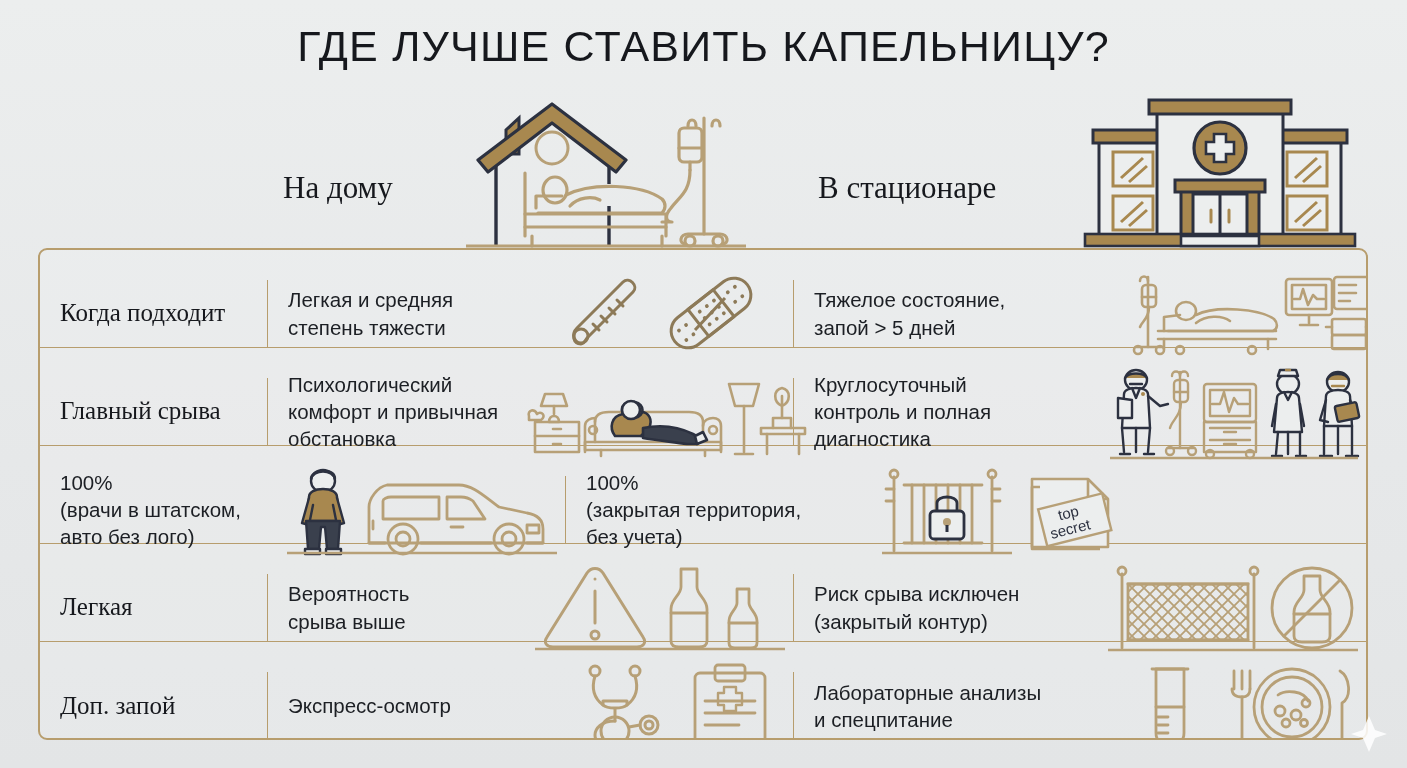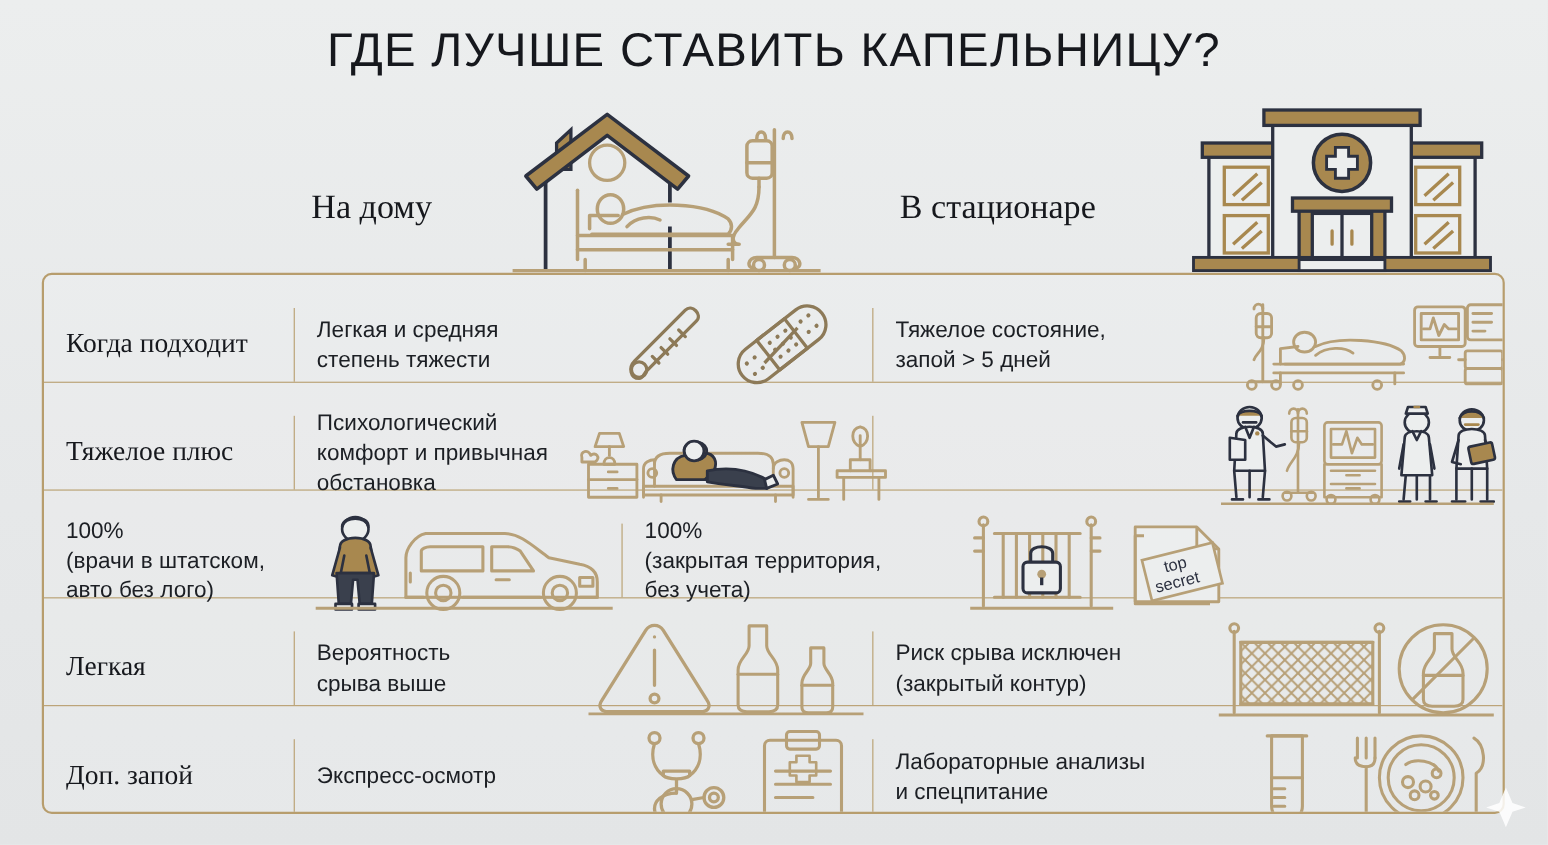--- a/index.html
+++ b/index.html
@@ -273,21 +273,21 @@
               <rect x="214" y="48" width="34" height="16" rx="2"></rect>
               <rect x="214" y="64" width="34" height="14" rx="2"></rect>
               <path d="M208 56 L214 56 M248 56 L254 56"></path>
             </g>
           </svg>
         </span>
       </div>
     </div>
 
     <div class="row">
-      <div class="cell label">Тяжелое плюс</div>
+      <div class="cell label">Главный срыва</div>
       <div class="cell home">
         <span class="txt">Психологический
 комфорт и привычная
 обстановка</span>
         <span class="cell-art">
           <svg width="262" height="92" viewBox="0 0 262 92">
             <g fill="none" stroke="#b7a077" stroke-width="2.6" stroke-linecap="round" stroke-linejoin="round">
 
               <path d="M18 40 L44 40 L40 28 L22 28 Z"></path>
               <path d="M31 40 L31 48"></path>
@@ -319,20 +319,23 @@
               <path d="M100 48 C96 40 104 34 112 36 C122 38 122 50 112 52" fill="#a8884f"></path>
               <circle cx="108" cy="44" r="9" fill="#eceeee"></circle>
               <path d="M118 70 C134 66 152 70 164 74 L176 74" fill="#3a404d"></path>
               <path d="M120 62 C140 58 158 62 170 68 C176 71 178 76 174 78 L164 78 C150 76 132 74 120 72 Z" fill="#3a404d"></path>
               <path d="M172 70 L180 66 L184 74 L174 78 Z" fill="#eceeee"></path>
             </g>
           </svg>
         </span>
       </div>
       <div class="cell hosp">
+        <span class="txt">Круглосуточный
+контроль и полная
+диагностика</span>
         <span class="cell-art">
           <svg width="248" height="96" viewBox="0 0 248 96">
             <g fill="none" stroke="#2c3140" stroke-width="2.4" stroke-linecap="round" stroke-linejoin="round">
 
               <ellipse cx="26" cy="16" rx="11" ry="10" fill="#eceeee"></ellipse>
               <path d="M15 14 C18 8 34 8 37 14" fill="#a8884f"></path>
               <path d="M20 20 L32 20"></path>
               <path d="M14 30 C14 26 20 24 26 24 C32 24 38 26 38 30 L40 64 L12 64 Z" fill="#eceeee"></path>
               <path d="M22 24 L26 34 L30 24"></path>
               <path d="M38 32 L50 42 L58 40"></path>

